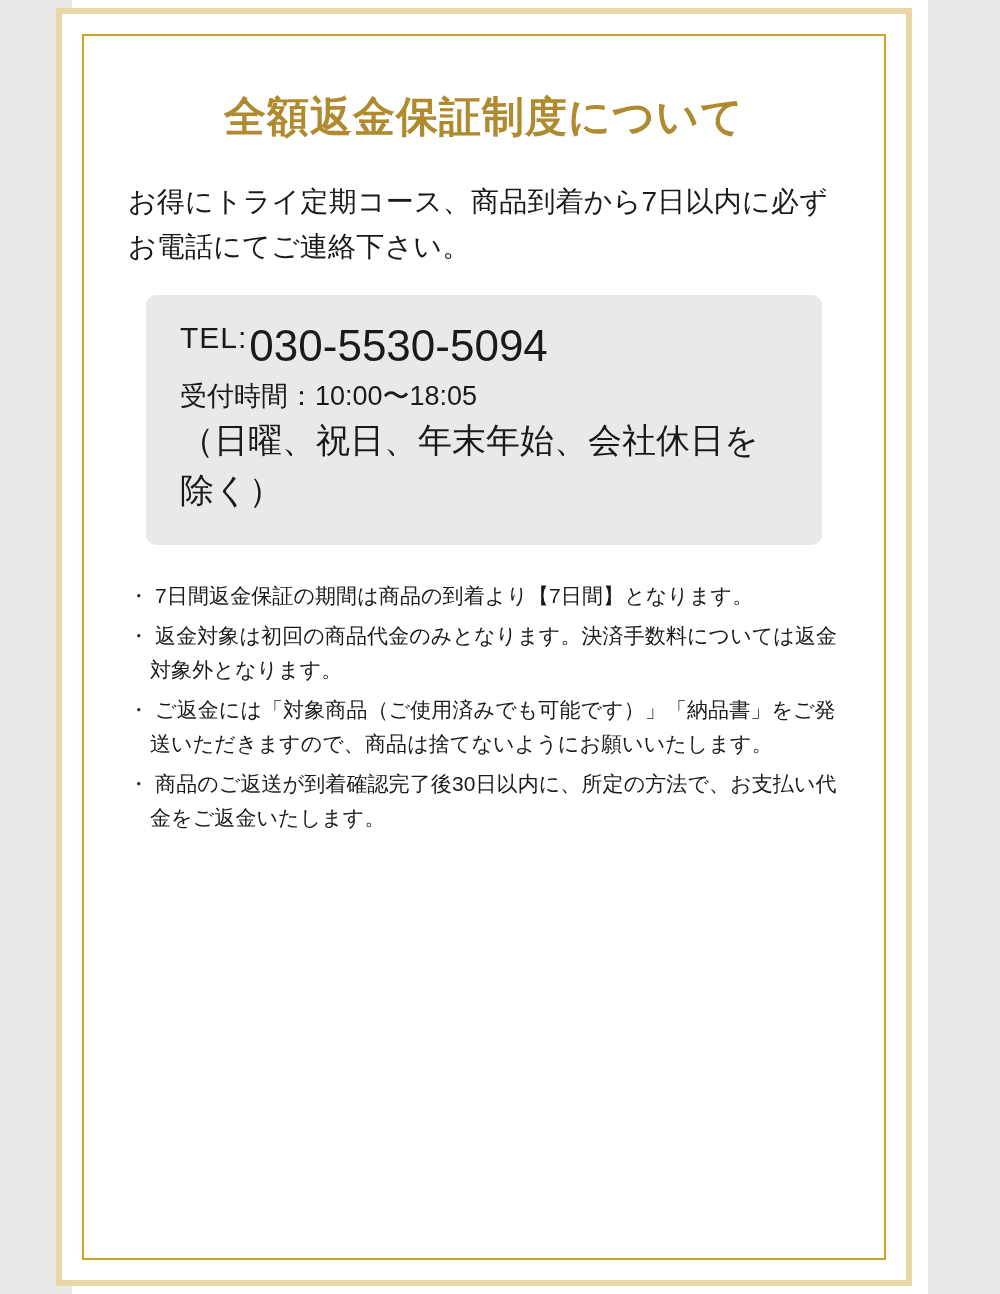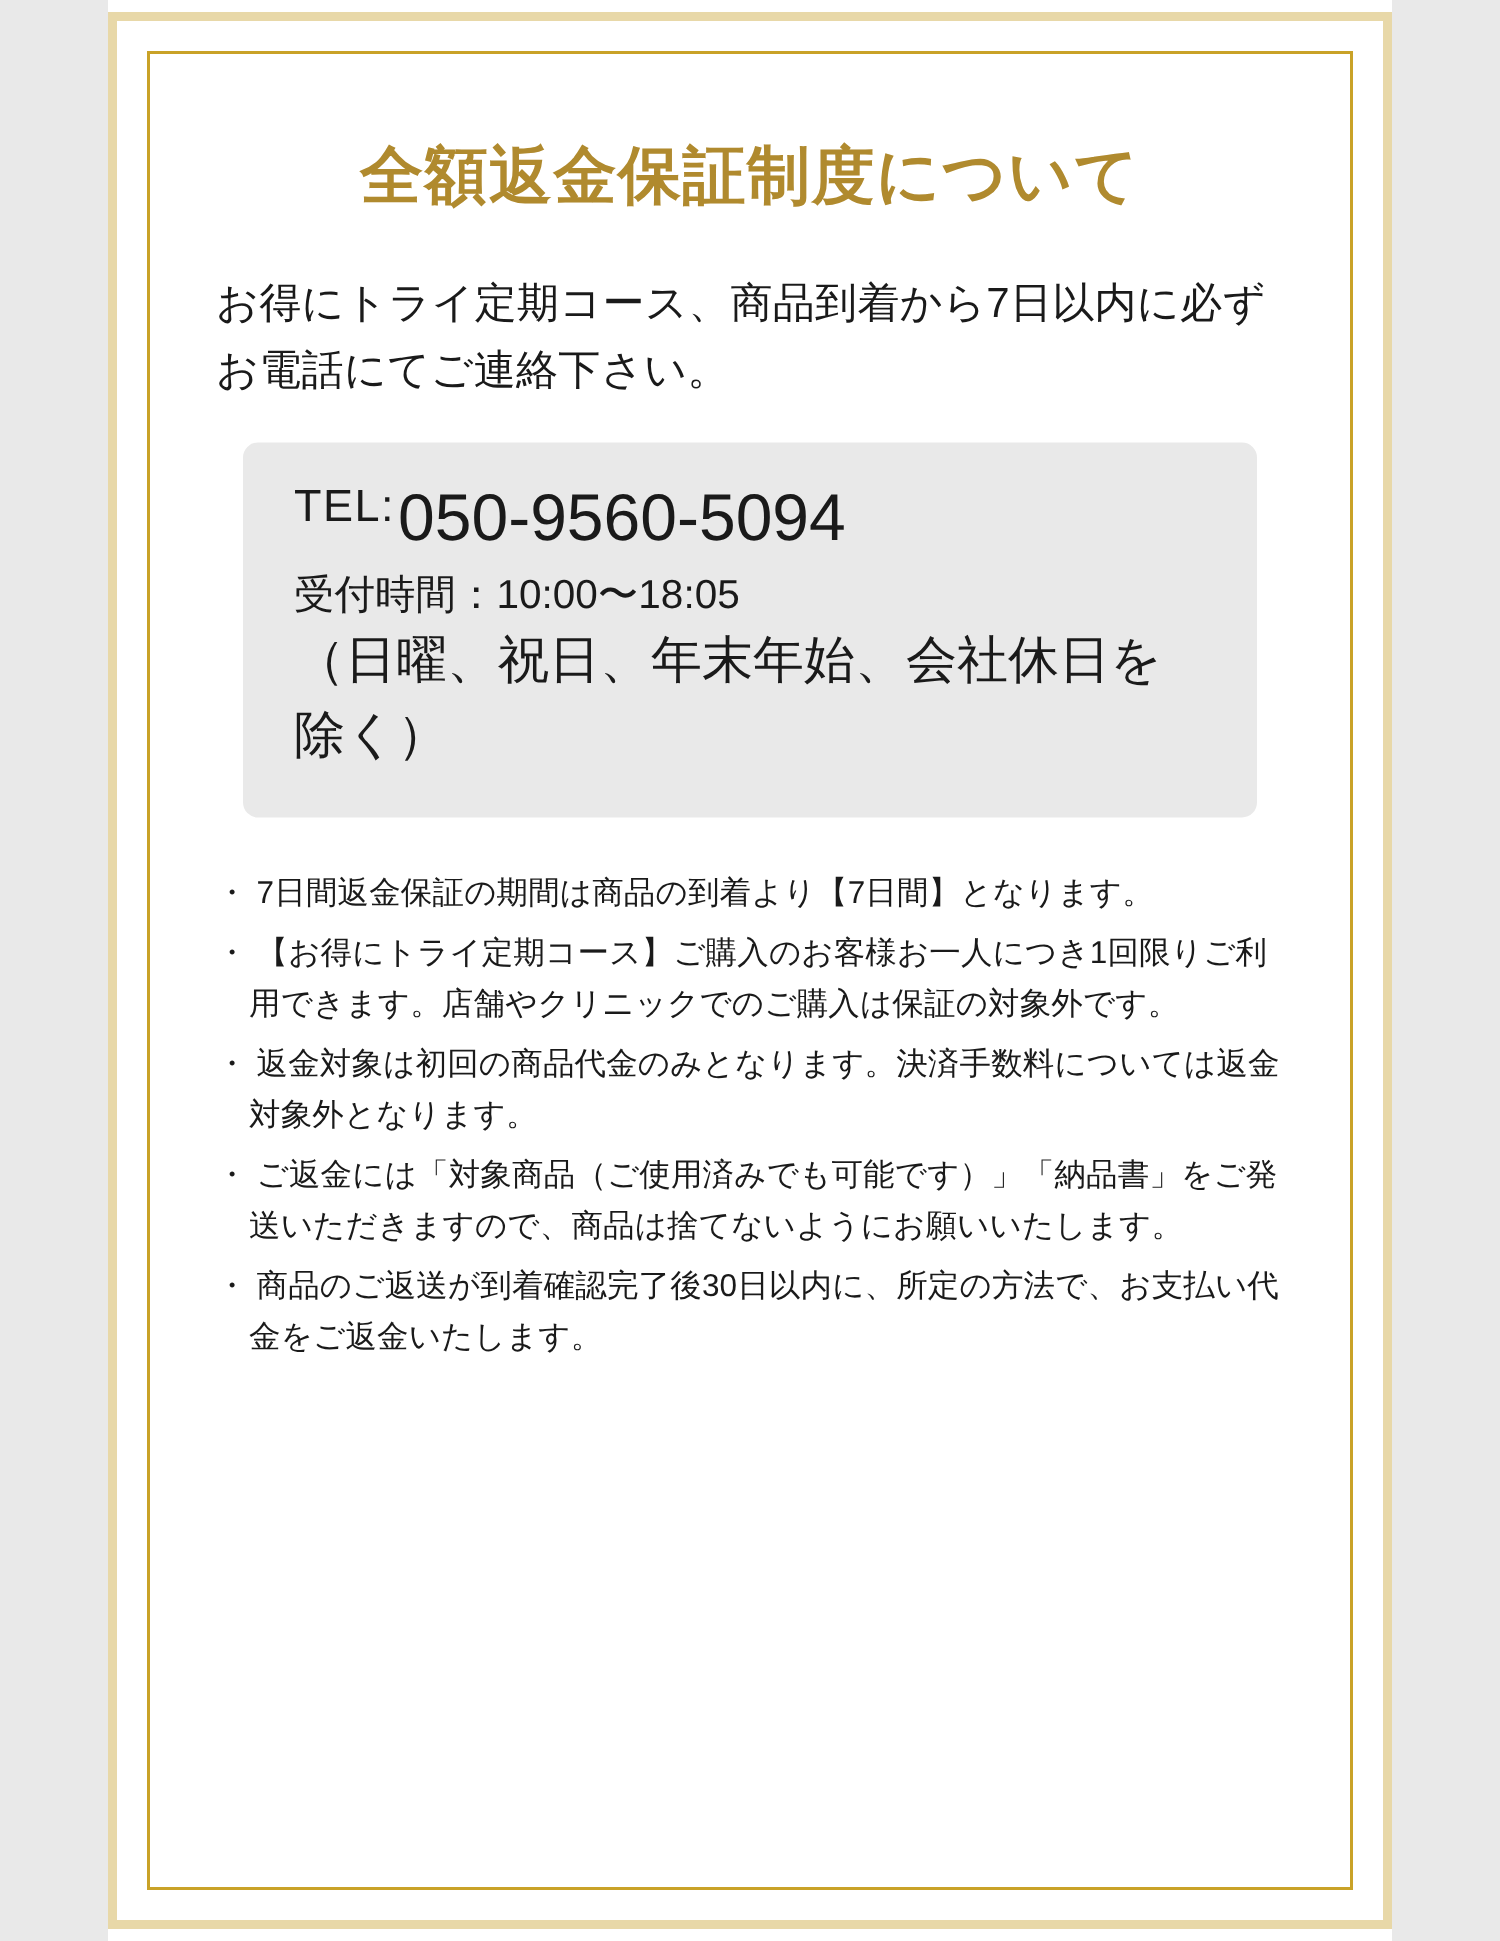--- a/index.html
+++ b/index.html
@@ -31,21 +31,21 @@
     width: 72px;
     height: 1294px;
     background: #e9e9e9;
   }
   .gutter-left { left: 0; }
   .gutter-right { right: 0; }
 
   
   .frame-outer {
     position: absolute;
-    left: 72px;
+    left: 56px;
     top: 8px;
     width: 856px;
     height: 1278px;
     box-sizing: border-box;
     border: 6px solid #e8d8a8;
     background: #ffffff;
   }
   .frame-inner {
     position: absolute;
     left: 20px;
@@ -154,32 +154,29 @@
     <div class="frame-inner">
       <div class="content">
 
         <h1 class="doc-title">全額返金保証制度について</h1>
 
         <p class="intro">お得にトライ定期コース、商品到着から7日以内に必ずお電話にてご連絡下さい。</p>
 
         <div class="tel-box">
           <div class="tel-line">
             <span class="tel-label">TEL:</span>
-            <span class="tel-number">050-9560-5094</span>
+            <span class="tel-number">030-5530-5094</span>
           </div>
           <div class="tel-hours">受付時間：10:00〜18:05</div>
           <div class="tel-note">（日曜、祝日、年末年始、会社休日を除く）</div>
         </div>
 
         <ul class="notes">
           <li>
             <span class="note-text">7日間返金保証の期間は商品の到着より【7日間】となります。</span>
-          </li>
-          <li>
-            <span class="note-text">【お得にトライ定期コース】ご購入のお客様お一人につき1回限りご利用できます。店舗やクリニックでのご購入は保証の対象外です。</span>
           </li>
           <li>
             <span class="note-text">返金対象は初回の商品代金のみとなります。決済手数料については返金対象外となります。</span>
           </li>
           <li>
             <span class="note-text">ご返金には「対象商品（ご使用済みでも可能です）」「納品書」をご発送いただきますので、商品は捨てないようにお願いいたします。</span>
           </li>
           <li>
             <span class="note-text">商品のご返送が到着確認完了後30日以内に、所定の方法で、お支払い代金をご返金いたします。</span>
           </li>

